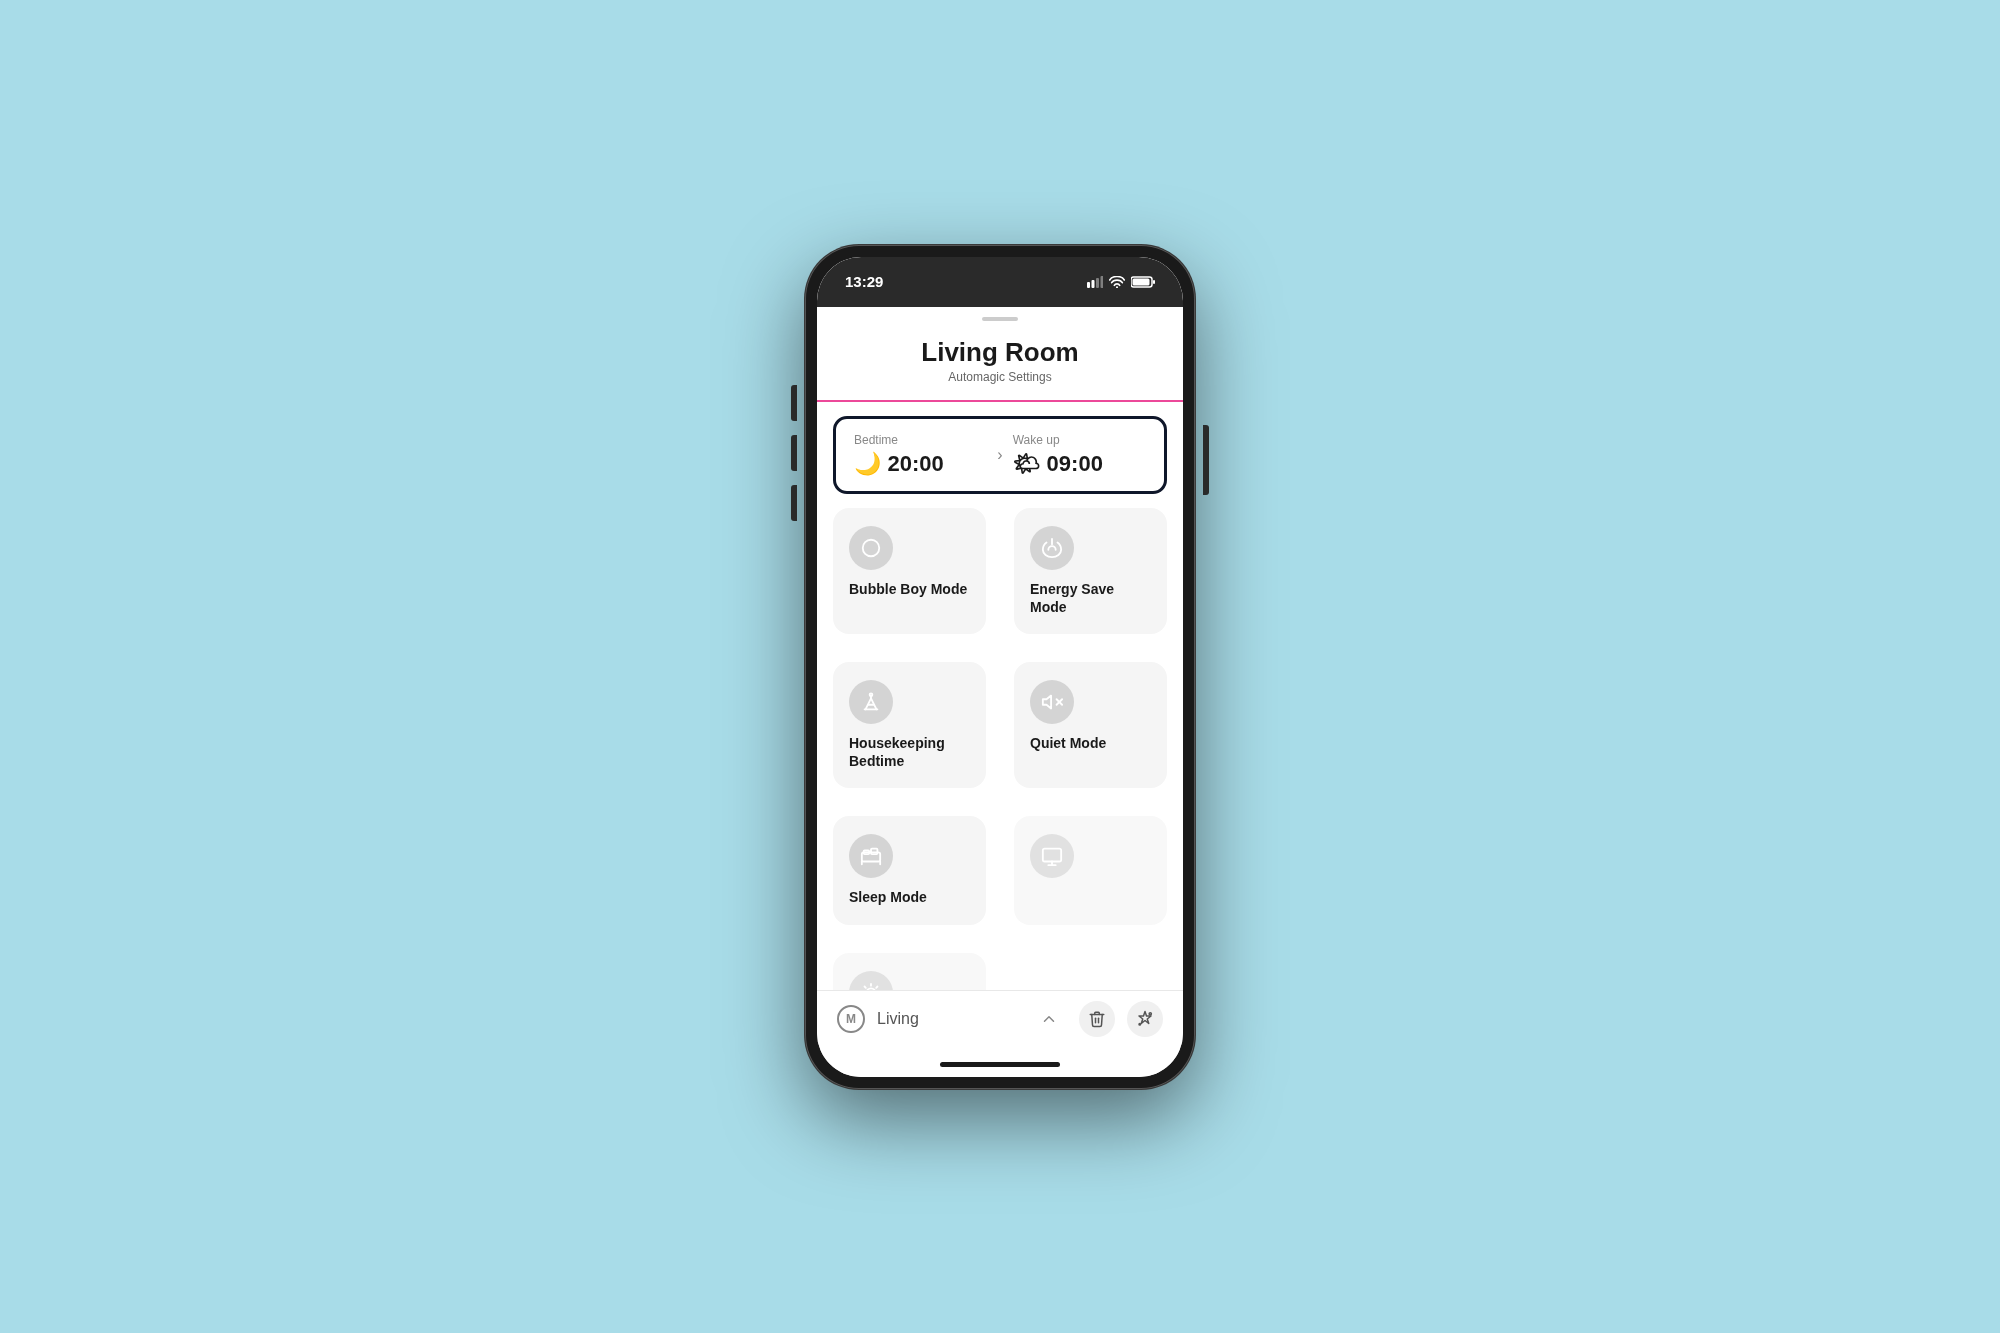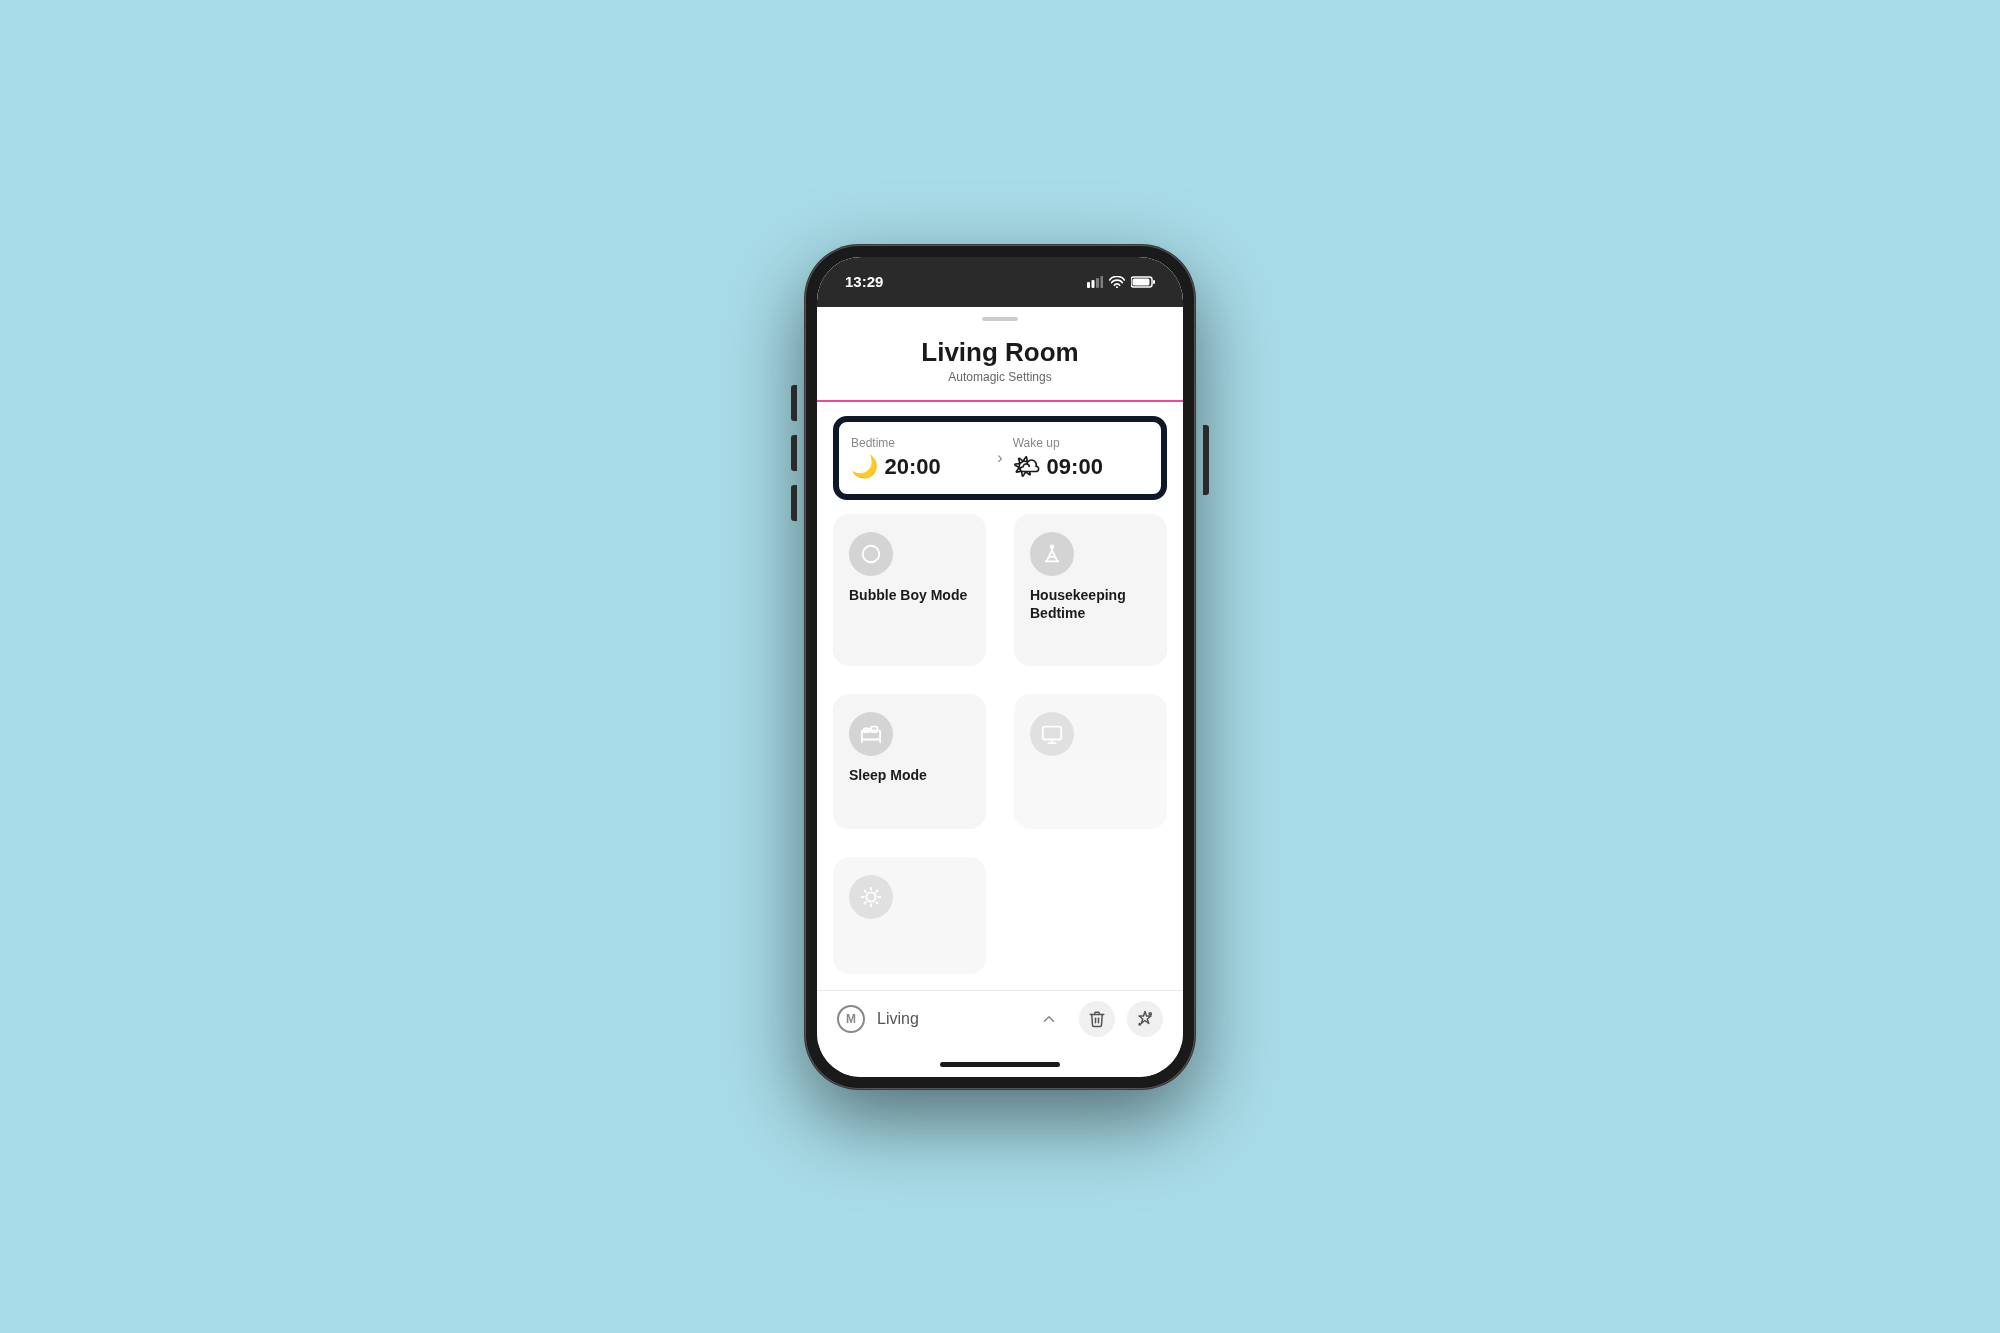--- a/index.html
+++ b/index.html
@@ -119,24 +119,24 @@
       font-size: 12px;
       color: #666;
       margin-top: 2px;
     }
 
     
     .schedule-row {
       margin: 14px 16px;
       background: #fff;
       border-radius: 14px;
-      border: 6px solid #0f172a;
-      display: flex;
-      align-items: center;
-      padding: 14px 12px;
+      border: 3px solid #0f172a;
+      display: flex;
+      align-items: center;
+      padding: 14px 18px;
       flex-shrink: 0;
     }
 
     .schedule-item {
       flex: 1;
     }
 
     .schedule-label {
       font-size: 12px;
       color: #888;
@@ -345,34 +345,54 @@
         <div class="mode-card">
           <div class="mode-icon-circle">
             <svg viewBox="0 0 24 24">
               <circle cx="12" cy="12" r="9"></circle>
             </svg>
           </div>
           <div class="mode-label">Bubble Boy Mode</div>
         </div>
 
 
+        <div class="mode-card">
+          <div class="mode-icon-circle">
+            <svg viewBox="0 0 24 24">
+              <path d="M12 2 L12 8"></path>
+              <path d="M6 6 C3 8 2 11 2 14 C2 18.4 6.6 22 12 22 C17.4 22 22 18.4 22 14 C22 11 21 8 18 6"></path>
+              <path d="M8 14 C8 11.8 9.8 10 12 10 C14.2 10 16 11.8 16 14"></path>
+            </svg>
+          </div>
+          <div class="mode-label">Energy Save Mode</div>
+        </div>
 
         <div class="mode-card">
           <div class="mode-icon-circle">
             <svg viewBox="0 0 24 24">
               <path d="M6 20 L12 8 L18 20"></path>
               <path d="M5 20 L19 20"></path>
               <path d="M12 8 L12 5"></path>
               <circle cx="12" cy="4" r="1.5" stroke="white" fill="none"></circle>
               <path d="M9 15 L15 15"></path>
             </svg>
           </div>
           <div class="mode-label">Housekeeping Bedtime</div>
         </div>
 
+        <div class="mode-card">
+          <div class="mode-icon-circle">
+            <svg viewBox="0 0 24 24">
+              <polygon points="11 5 6 9 2 9 2 15 6 15 11 19 11 5"></polygon>
+              <line x1="23" y1="9" x2="17" y2="15"></line>
+              <line x1="17" y1="9" x2="23" y2="15"></line>
+            </svg>
+          </div>
+          <div class="mode-label">Quiet Mode</div>
+        </div>
 
         <div class="mode-card">
           <div class="mode-icon-circle">
             <svg viewBox="0 0 24 24">
               <rect x="2" y="8" width="20" height="10" rx="2"></rect>
               <rect x="4" y="6" width="6" height="4" rx="1"></rect>
               <rect x="12" y="4" width="7" height="6" rx="1"></rect>
               <line x1="2" y1="18" x2="2" y2="21"></line>
               <line x1="22" y1="18" x2="22" y2="21"></line>
             </svg>

